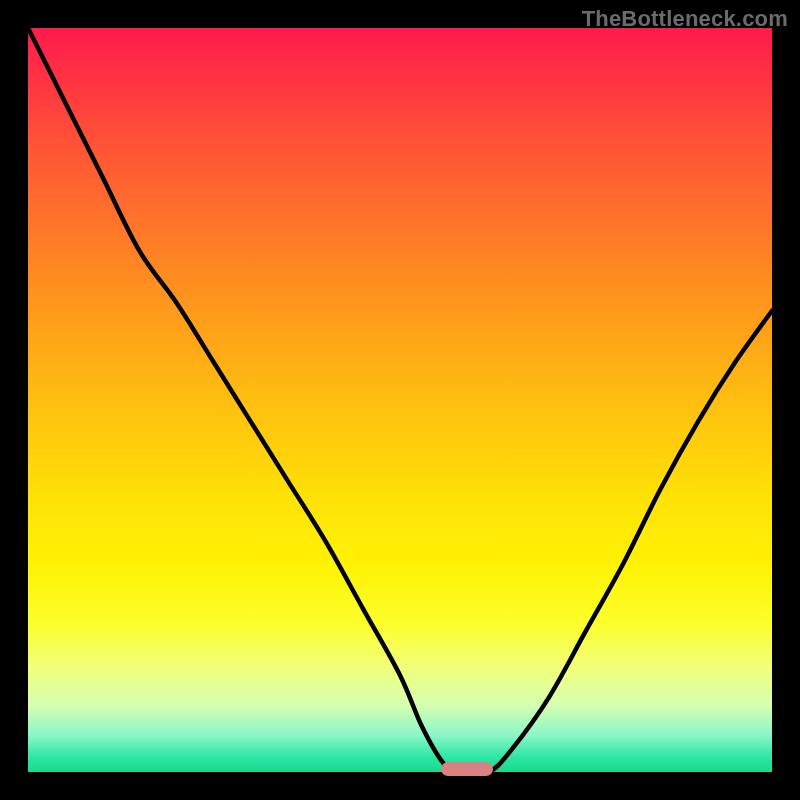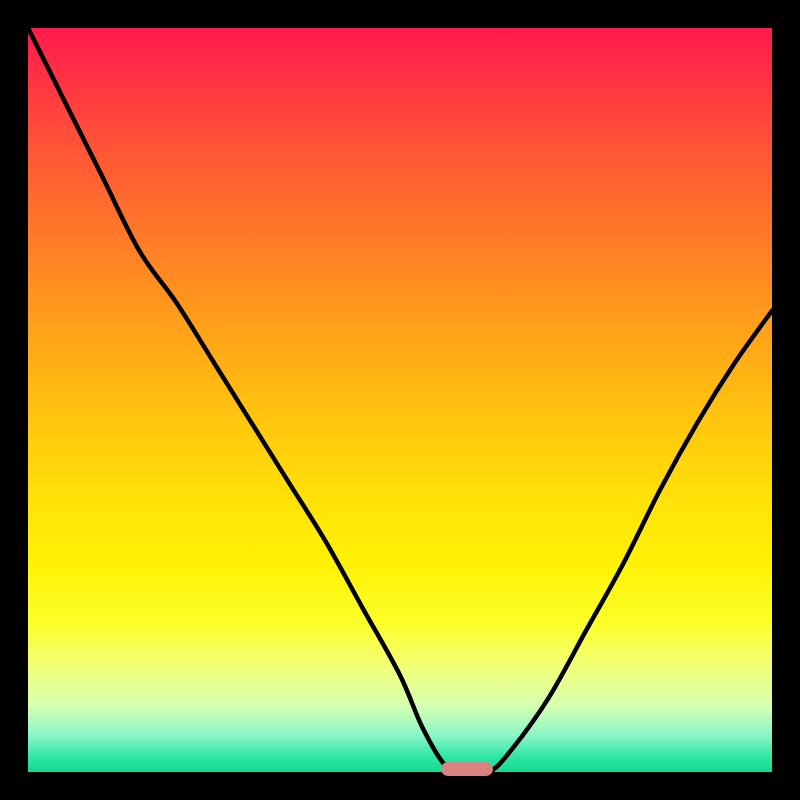--- a/index.html
+++ b/index.html
@@ -75,13 +75,14 @@
 
 <div class="chart-container">
 
   <div class="plot-area">
     <svg class="curve-svg" viewBox="0 0 744 744" preserveAspectRatio="none">
       <path id="curve-path" class="curve-path" d="M 0,0 C 6.2,12.399999999999997 24.800000000000004,49.59999999999998 37.2,74.39999999999998 C 49.6,99.19999999999997 62.00000000000001,123.99999999999994 74.4,148.79999999999995 C 86.80000000000001,173.59999999999997 99.19999999999999,202.12000000000003 111.6,223.20000000000005 C 124,244.28000000000006 136.4,256.68 148.8,275.28 C 161.20000000000002,293.87999999999994 173.6,314.9599999999999 186,334.79999999999995 C 198.4,354.64 210.79999999999998,374.48 223.2,394.32 C 235.6,414.15999999999997 247.99999999999997,434 260.4,453.84 C 272.79999999999995,473.67999999999995 285.20000000000005,492.28000000000003 297.6,513.36 C 310,534.44 322.40000000000003,558 334.8,580.3199999999999 C 347.2,602.6399999999999 362.08,627.4399999999999 372,647.28 C 381.92,667.12 386.88,684.48 394.32,699.36 C 401.76,714.24 409.20000000000005,729.1199999999999 416.64000000000004,736.56 C 424.08000000000004,744 431.52,742.76 438.96,744 C 446.4,745.24 453.84,747.72 461.28,744 C 468.71999999999997,740.28 473.68,734.0799999999999 483.6,721.68 C 493.52000000000004,709.28 508.4,689.44 520.8,669.6 C 533.1999999999999,649.76 545.6,624.96 558,602.64 C 570.4,580.3199999999999 582.8000000000001,559.24 595.2,535.68 C 607.6,512.1199999999999 620,484.84 632.4,461.28 C 644.8,437.71999999999997 657.2,415.4 669.6,394.32 C 682,373.24 694.4,353.4 706.8,334.79999999999995 C 719.1999999999999,316.19999999999993 737.8,291.40000000000003 744,282.72"></path>
     </svg>
     <div id="trough-marker" class="trough-marker" style="left: 412.64px; width: 52.64px; top: 734px;"></div>
   </div>
 
+  <div class="watermark">TheBottleneck.com</div>
 </div>
 
 </body></html>

